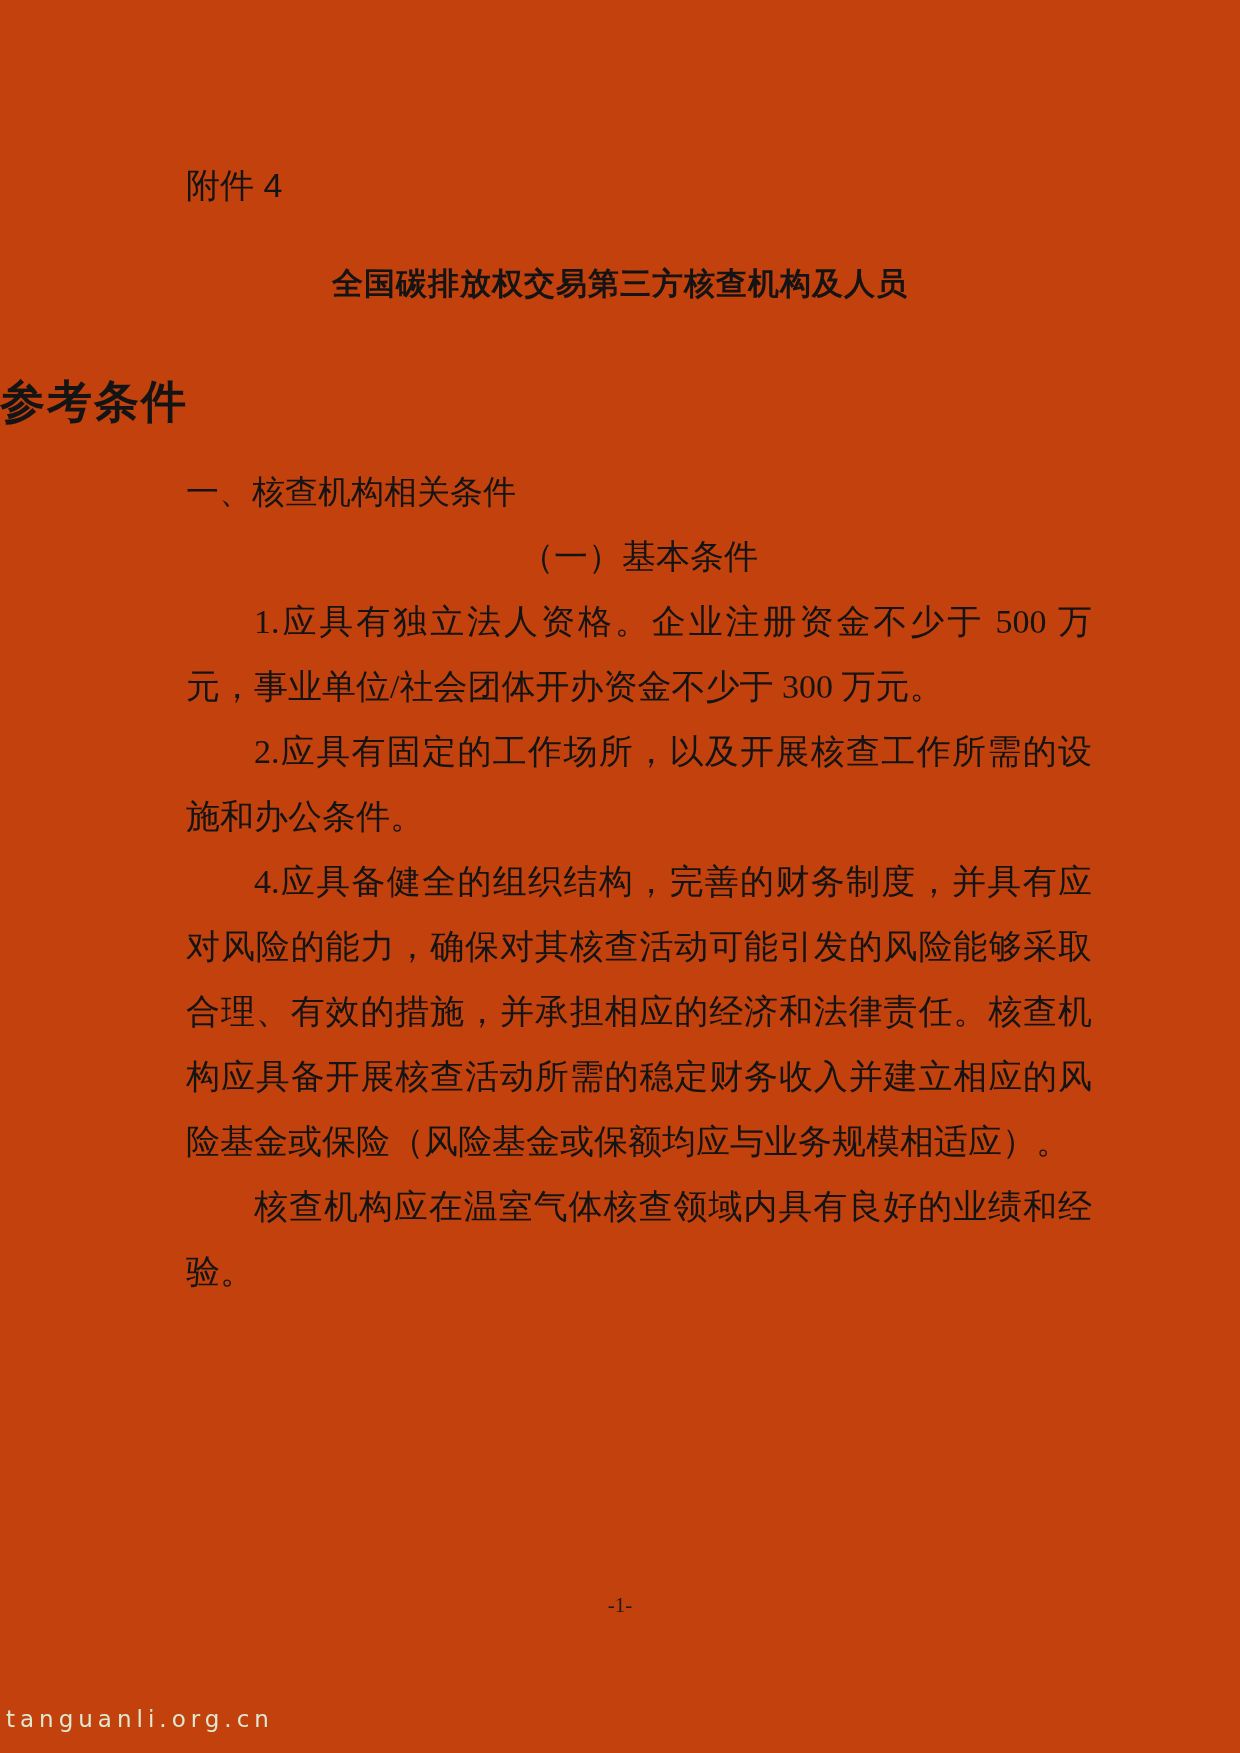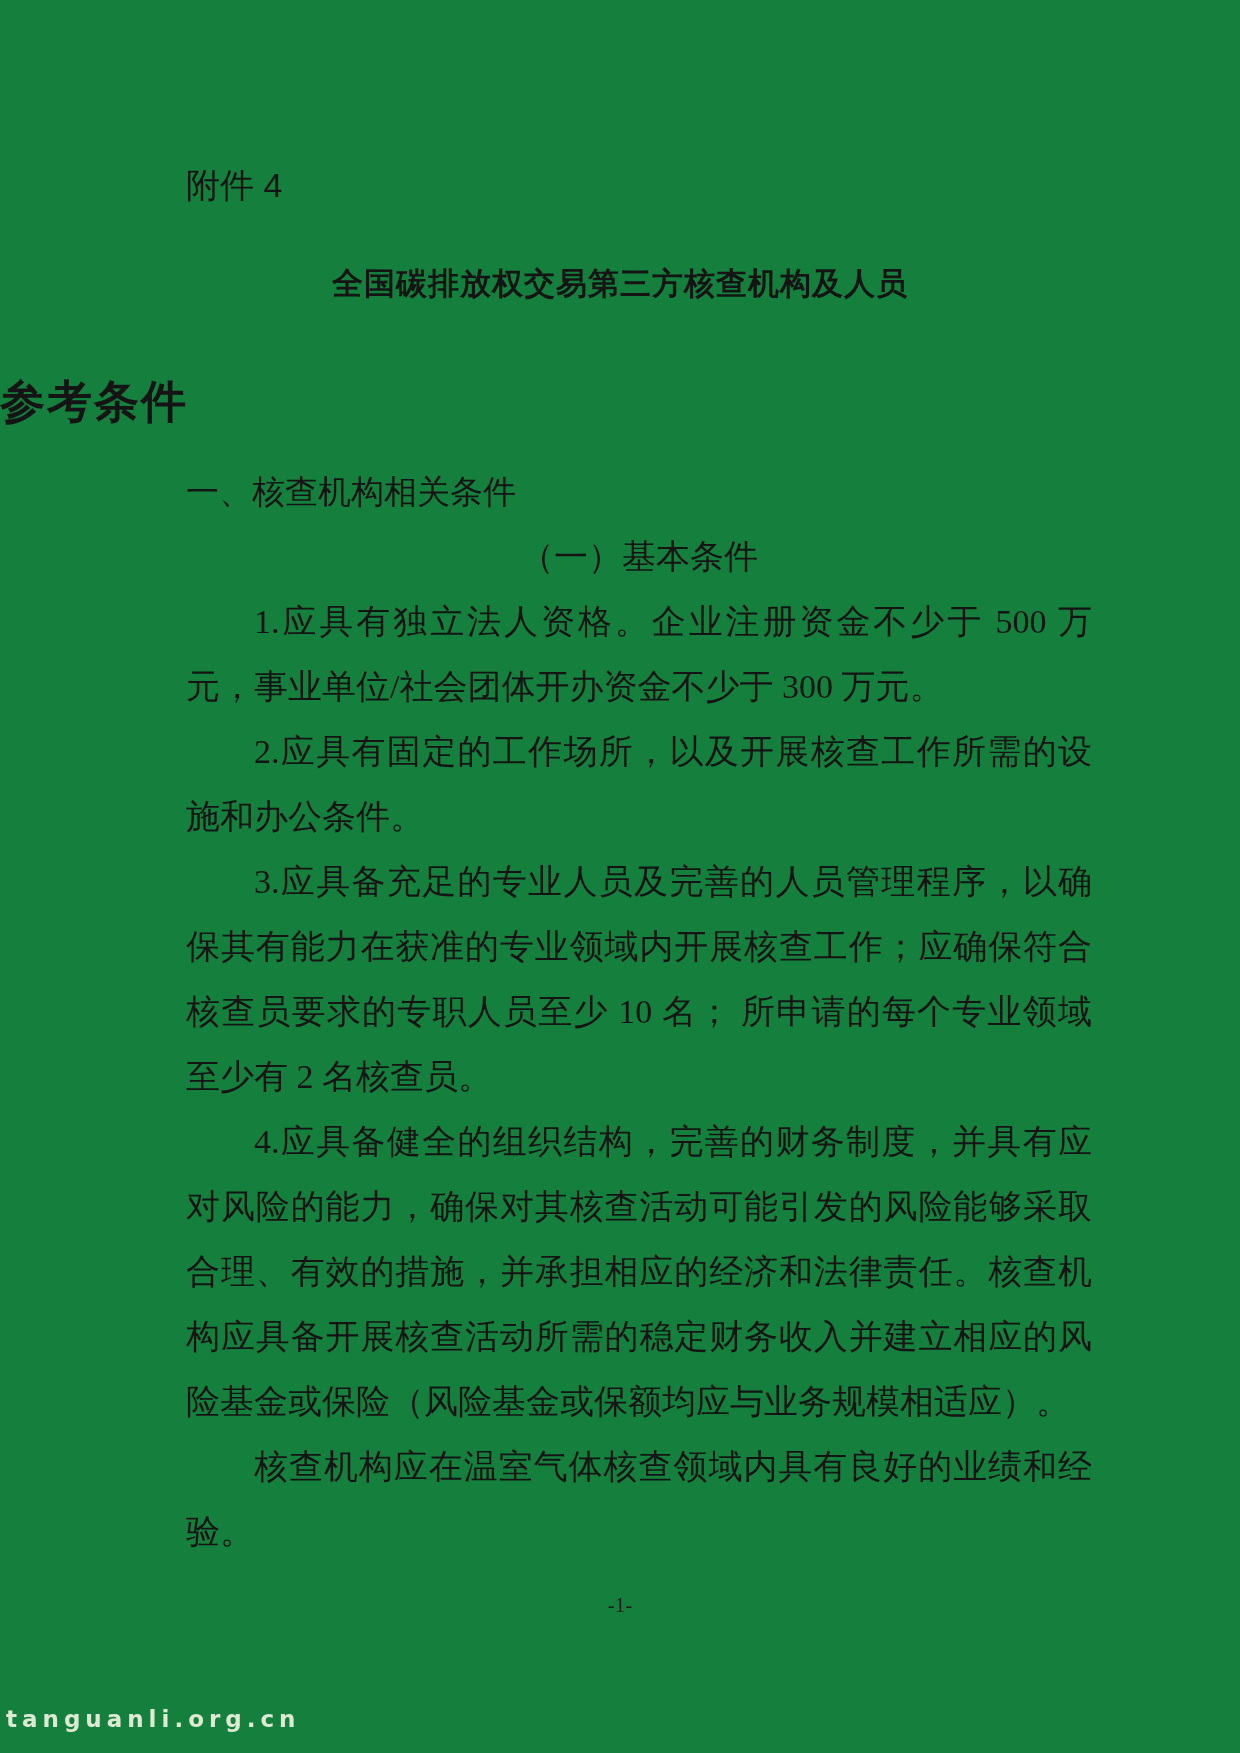--- a/index.html
+++ b/index.html
@@ -5,21 +5,21 @@
   html, body {
     margin: 0;
     padding: 0;
     background: #9a9a9a;
   }
   .page {
     position: relative;
     width: 1240px;
     height: 1753px;
     margin: 0 auto;
-    background: #15803d;
+    background: #c2410c;
     color: #141414;
     font-family: "Liberation Serif", serif;
     overflow: hidden;
   }
   .attachment-label {
     position: absolute;
     left: 186px;
     top: 165px;
     font-size: 34px;
     line-height: 40px;
@@ -91,21 +91,21 @@
     font-size: 21px;
     line-height: 26px;
     font-family: "Liberation Serif", serif;
     color: #1c1c1c;
   }
   .watermark {
     position: absolute;
     left: 6px;
     top: 1706px;
     font-family: "DejaVu Sans", sans-serif;
-    font-weight: bold;
+    font-weight: normal;
     font-size: 23px;
     letter-spacing: 5px;
     color: #dde9d2;
     white-space: nowrap;
   }
 </style>
 </head>
 <body>
 
 <div class="page">
@@ -119,21 +119,20 @@
   <div class="body-block">
 
     <h2 class="heading-hei">一、核查机构相关条件</h2>
 
     <h3 class="heading-kai">（一）基本条件</h3>
 
     <p class="body-para">1.应具有独立法人资格。企业注册资金不少于 500 万元，事业单位/社会团体开办资金不少于 300 万元。</p>
 
     <p class="body-para">2.应具有固定的工作场所，以及开展核查工作所需的设施和办公条件。</p>
 
-    <p class="body-para">3.应具备充足的专业人员及完善的人员管理程序，以确保其有能力在获准的专业领域内开展核查工作；应确保符合核查员要求的专职人员至少 10 名； 所申请的每个专业领域至少有 2 名核查员。</p>
 
     <p class="body-para">4.应具备健全的组织结构，完善的财务制度，并具有应对风险的能力，确保对其核查活动可能引发的风险能够采取合理、有效的措施，并承担相应的经济和法律责任。核查机构应具备开展核查活动所需的稳定财务收入并建立相应的风险基金或保险（风险基金或保额均应与业务规模相适应）。</p>
 
 
     <p class="body-para">核查机构应在温室气体核查领域内具有良好的业绩和经验。</p>
 
   </div>
 
   <div class="page-number">-1-</div>
 

